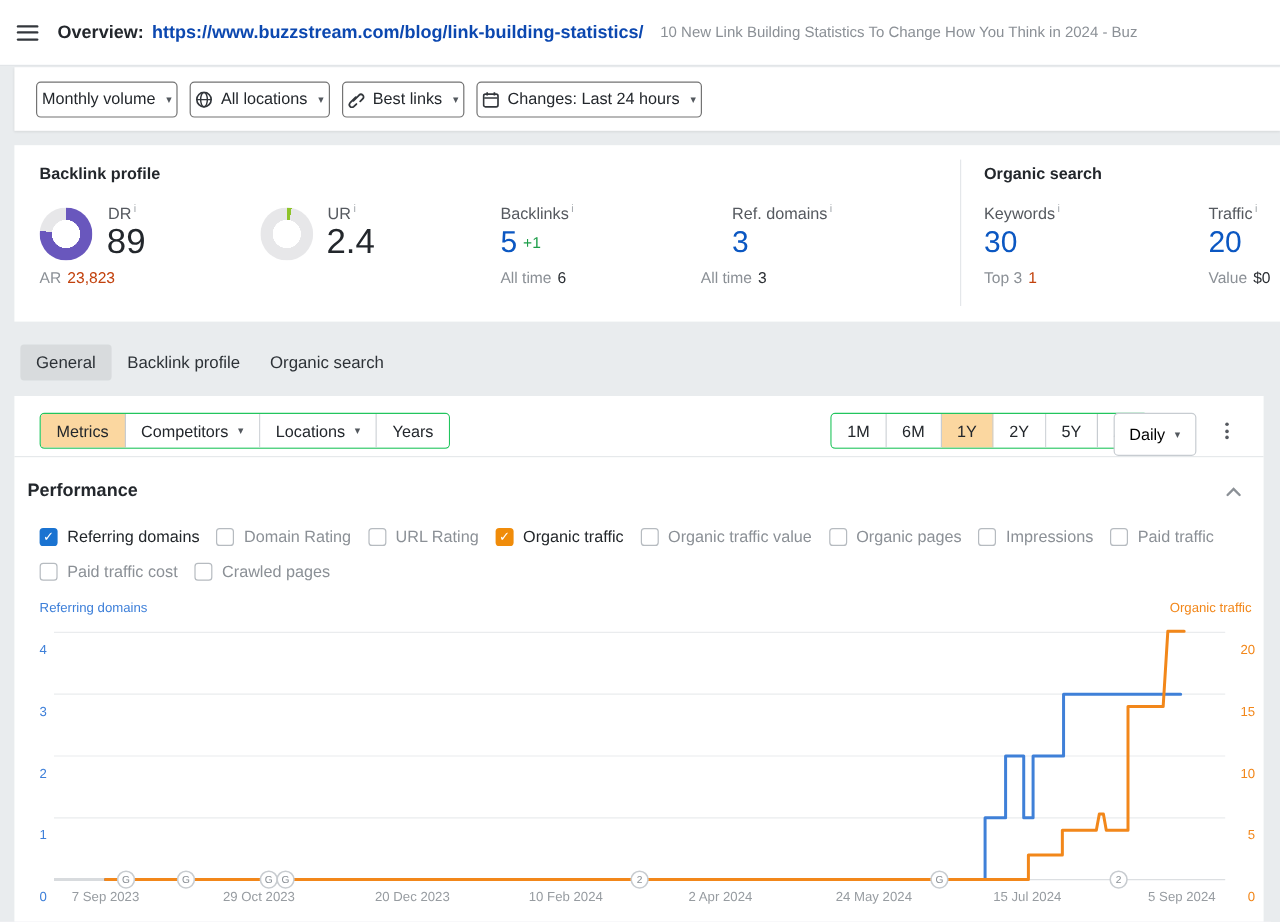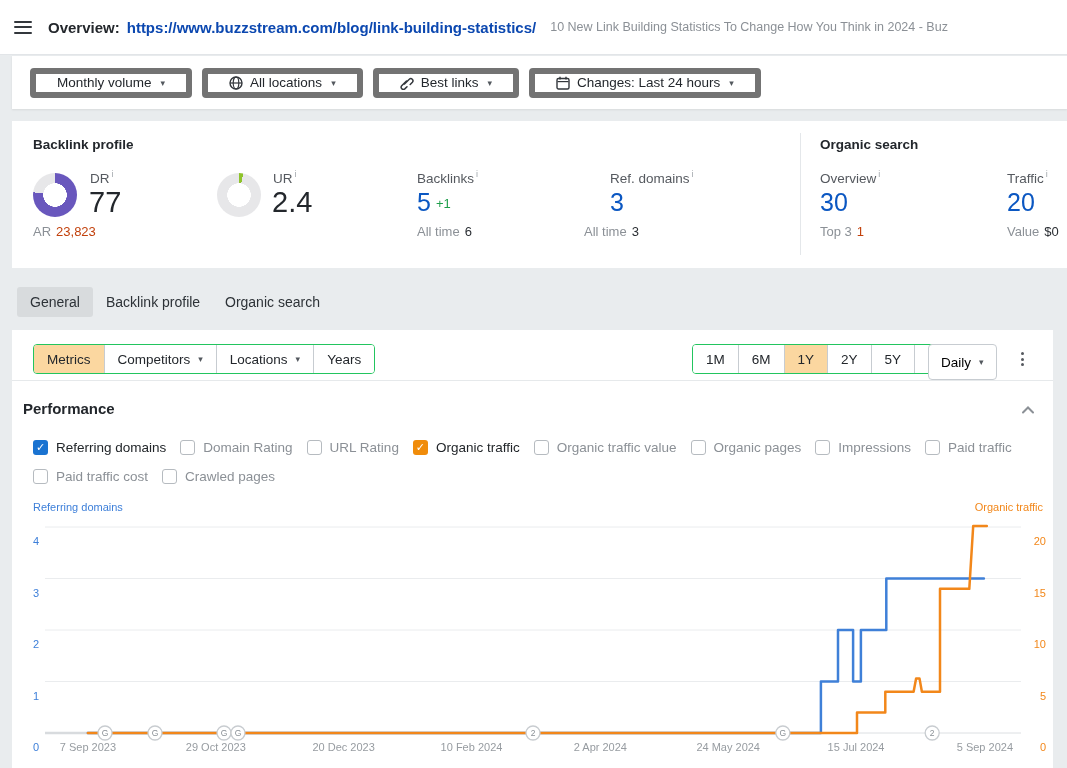--- a/index.html
+++ b/index.html
@@ -11,22 +11,22 @@
     border-bottom:1px solid #e2e5e8; display:flex; align-items:center; padding:0 14px; overflow:hidden; }
   .hamburger { width:18px; height:13px; display:flex; flex-direction:column; justify-content:space-between; cursor:pointer; flex:0 0 auto; }
   .hamburger span { display:block; height:2px; background:#33373c; border-radius:1px; }
   .tb-title { font-size:15px; font-weight:bold; margin-left:16px; white-space:nowrap; }
   .tb-url { font-size:15px; font-weight:bold; color:#0c48b0; margin-left:7px; text-decoration:none; white-space:nowrap; }
   .tb-page-title { font-size:12.5px; color:#8b9096; margin-left:14px; white-space:nowrap; overflow:hidden; }
 
   
   .filterbar { position:absolute; left:12px; top:56px; width:1055px; height:53px; background:#fff;
     box-shadow:0 1px 2px rgba(0,0,0,.08); display:flex; align-items:center; gap:10px; padding:0 18px; }
-  .fbtn { height:30px; border:6px solid #737373; border-radius:4px; background:#fff; display:inline-flex;
-    align-items:center; gap:7px; padding:0 21px; font-size:13.5px; color:#23272c; cursor:pointer; white-space:nowrap; }
+  .fbtn { height:30px; border:1px solid #737373; border-radius:4px; background:#fff; display:inline-flex;
+    align-items:center; gap:7px; padding:0 4px; font-size:13.5px; color:#23272c; cursor:pointer; white-space:nowrap; }
   .caret { font-size:9px; color:#53585e; margin-left:2px; }
   .icn { width:14px; height:14px; display:inline-block; }
   .icn svg { display:block; }
 
   
   .metrics { position:absolute; left:12px; top:121px; width:1055px; height:147px; background:#fff; }
   .sec-title { position:absolute; font-size:13.5px; font-weight:bold; color:#23272c; }
   .m-label { position:absolute; font-size:13.5px; color:#55595f; white-space:nowrap; }
   .sup-i { font-size:9px; color:#a2a7ac; vertical-align:super; margin-left:2px; }
   .m-big { position:absolute; font-size:29px; color:#23272c; }
@@ -122,39 +122,39 @@
     <span>Changes: Last 24 hours</span>
       <span class="caret">▾</span>
   </button>
 </div>
 
 <div class="metrics">
   <div class="sec-title" style="left:21px; top:16px;">Backlink profile</div>
 
   <div class="donut" style="left:21px; top:52px; background:radial-gradient(closest-side,#fff 0 53%,transparent 54%),conic-gradient(#6957bd 0 77%,#e7e7e9 0);"></div>
   <div class="m-label" style="left:78px; top:48px;"><span>DR</span><sup class="sup-i">i</sup></div>
-  <div class="m-big" style="left:77px; top:65px;">77</div>
+  <div class="m-big" style="left:77px; top:65px;">89</div>
   <div class="m-sub" style="left:21px; top:103px;"><span>AR</span><a>23,823</a></div>
 
   <div class="donut" style="left:205px; top:52px; background:radial-gradient(closest-side,#fff 0 53%,transparent 54%),conic-gradient(#8ec32a 0 3%,#e7e7e9 0);"></div>
   <div class="m-label" style="left:261px; top:48px;"><span>UR</span><sup class="sup-i">i</sup></div>
   <div class="m-big" style="left:260px; top:65px;">2.4</div>
 
   <div class="m-label" style="left:405px; top:48px;"><span>Backlinks</span><sup class="sup-i">i</sup></div>
   <div class="m-blue" style="left:405px; top:67px;"><a style="color:#0b57c2;text-decoration:none;">5</a><span class="m-delta">+1</span></div>
   <div class="m-sub" style="left:405px; top:103px;"><span>All time</span><b>6</b></div>
 
   <div class="m-label" style="left:598px; top:48px;"><span>Ref. domains</span><sup class="sup-i">i</sup></div>
   <div class="m-blue" style="left:598px; top:67px;">3</div>
   <div class="m-sub" style="left:572px; top:103px;"><span>All time</span><b>3</b></div>
 
   <div class="vdiv" style="left:788px; top:12px; height:122px;"></div>
 
   <div class="sec-title" style="left:808px; top:16px;">Organic search</div>
-  <div class="m-label" style="left:808px; top:48px;"><span>Overview</span><sup class="sup-i">i</sup></div>
+  <div class="m-label" style="left:808px; top:48px;"><span>Keywords</span><sup class="sup-i">i</sup></div>
   <div class="m-blue" style="left:808px; top:67px;">30</div>
   <div class="m-sub" style="left:808px; top:103px;"><span>Top 3</span><a>1</a></div>
 
   <div class="m-label" style="left:995px; top:48px;"><span>Traffic</span><sup class="sup-i">i</sup></div>
   <div class="m-blue" style="left:995px; top:67px;">20</div>
   <div class="m-sub" style="left:995px; top:103px;"><span>Value</span><b>$0</b></div>
 </div>
 
 <div class="tab active" style="left:17px; top:287px;">General</div>
 <div class="tab" style="left:93px; top:287px;">Backlink profile</div>

